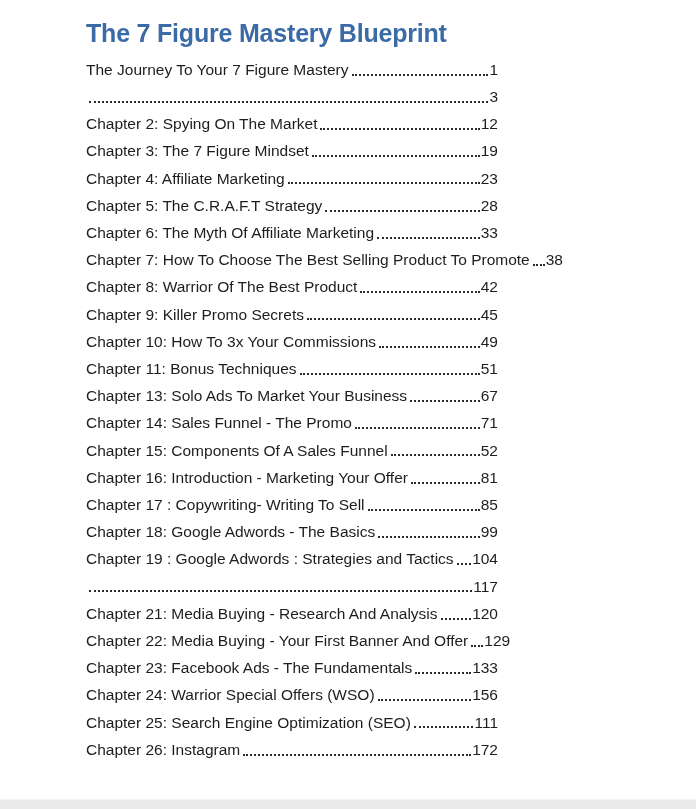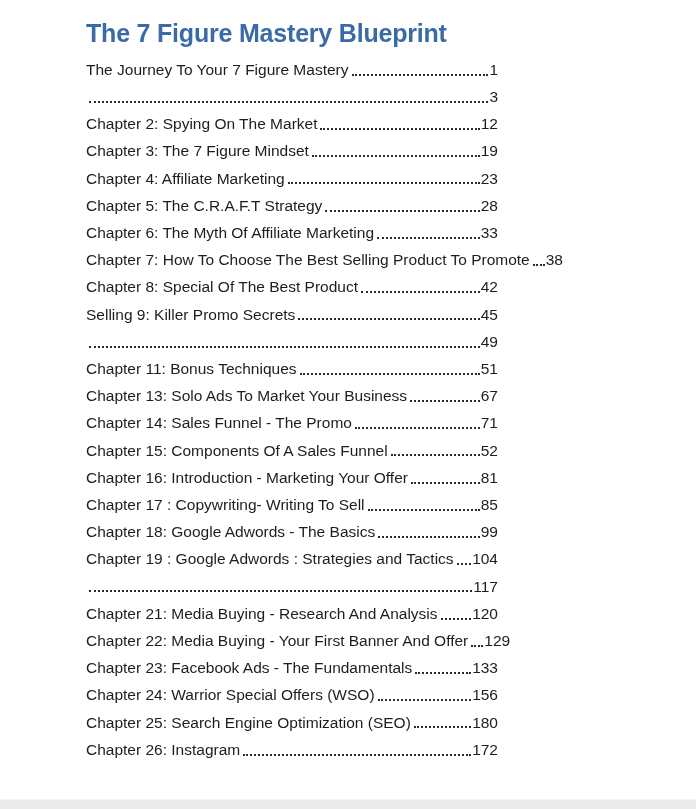--- a/index.html
+++ b/index.html
@@ -98,32 +98,33 @@
     <span class="toc-page">33</span>
   </div>
 
   <div class="toc-row">
     <span class="toc-label">Chapter 7: How To Choose The Best Selling Product To Promote</span>
     <span class="toc-dots"></span>
     <span class="toc-page">38</span>
   </div>
 
   <div class="toc-row">
-    <span class="toc-label">Chapter 8: Special Of The Best Product</span>
+    <span class="toc-label">Chapter 8: Warrior Of The Best Product</span>
     <span class="toc-dots"></span>
     <span class="toc-page">42</span>
   </div>
 
   <div class="toc-row">
-    <span class="toc-label">Selling 9: Killer Promo Secrets</span>
+    <span class="toc-label">Chapter 9: Killer Promo Secrets</span>
     <span class="toc-dots"></span>
     <span class="toc-page">45</span>
   </div>
 
   <div class="toc-row">
+    <span class="toc-label">Chapter 10: How To 3x Your Commissions</span>
     <span class="toc-dots"></span>
     <span class="toc-page">49</span>
   </div>
 
   <div class="toc-row">
     <span class="toc-label">Chapter 11: Bonus Techniques</span>
     <span class="toc-dots"></span>
     <span class="toc-page">51</span>
   </div>
 
@@ -195,21 +196,21 @@
 
   <div class="toc-row">
     <span class="toc-label">Chapter 24: Warrior Special Offers (WSO)</span>
     <span class="toc-dots"></span>
     <span class="toc-page">156</span>
   </div>
 
   <div class="toc-row">
     <span class="toc-label">Chapter 25: Search Engine Optimization (SEO)</span>
     <span class="toc-dots"></span>
-    <span class="toc-page">180</span>
+    <span class="toc-page">111</span>
   </div>
 
   <div class="toc-row">
     <span class="toc-label">Chapter 26: Instagram</span>
     <span class="toc-dots"></span>
     <span class="toc-page">172</span>
   </div>
 </div>
 </div>
 

